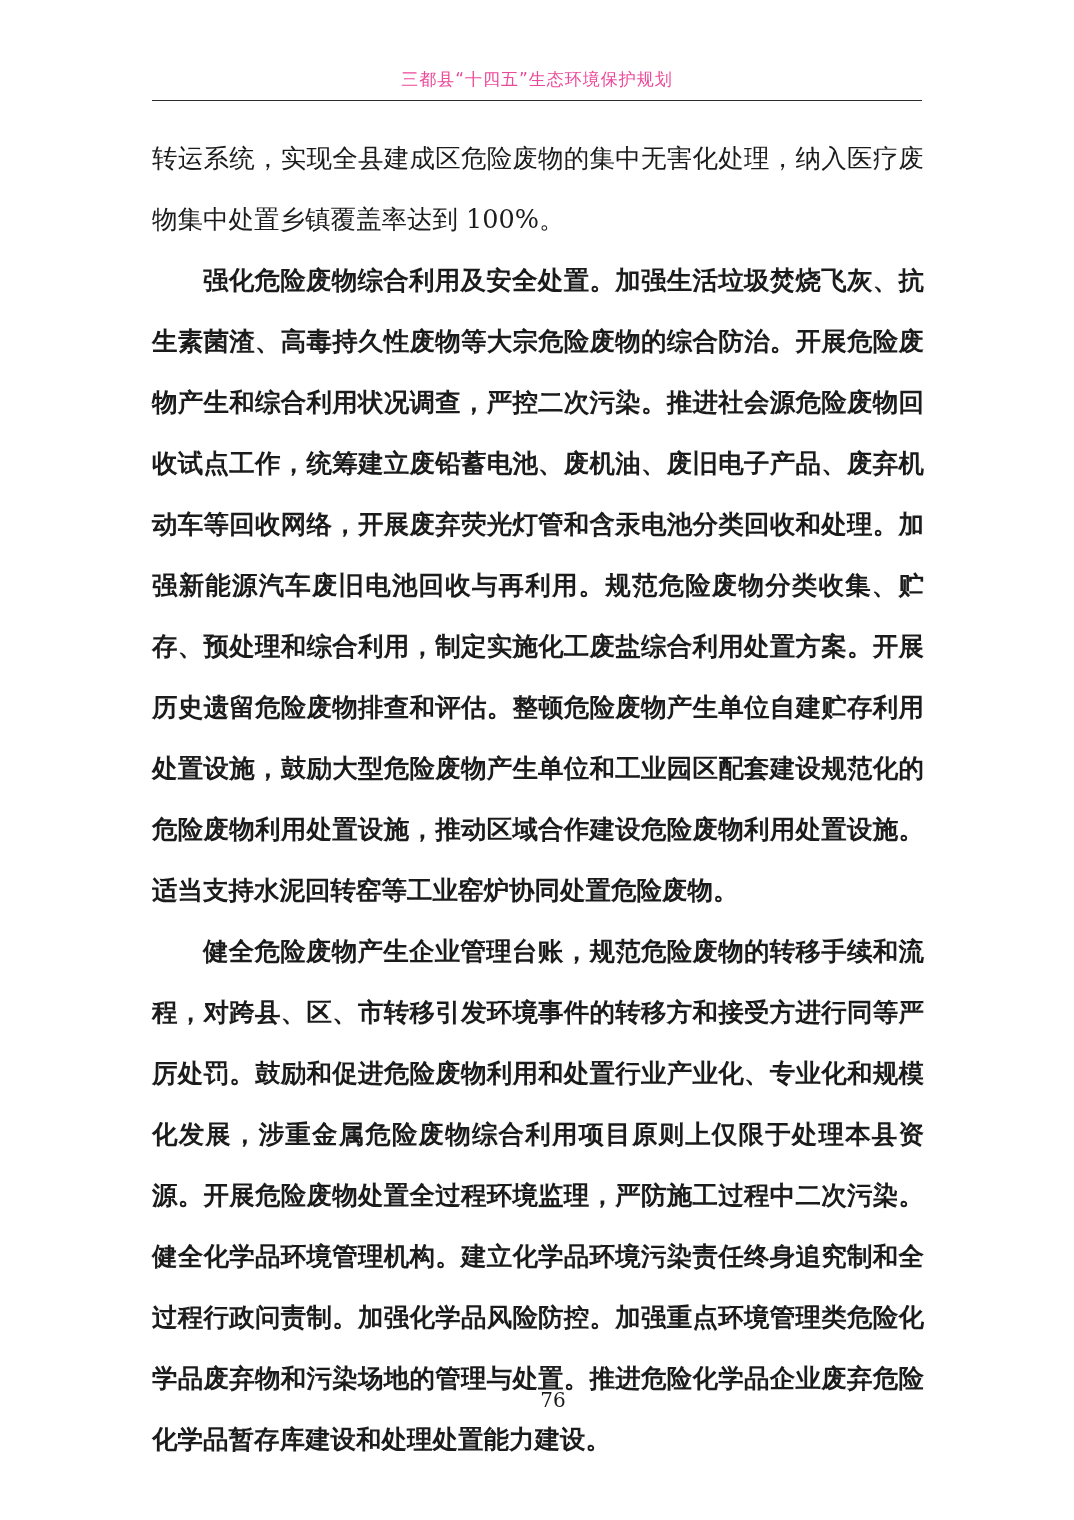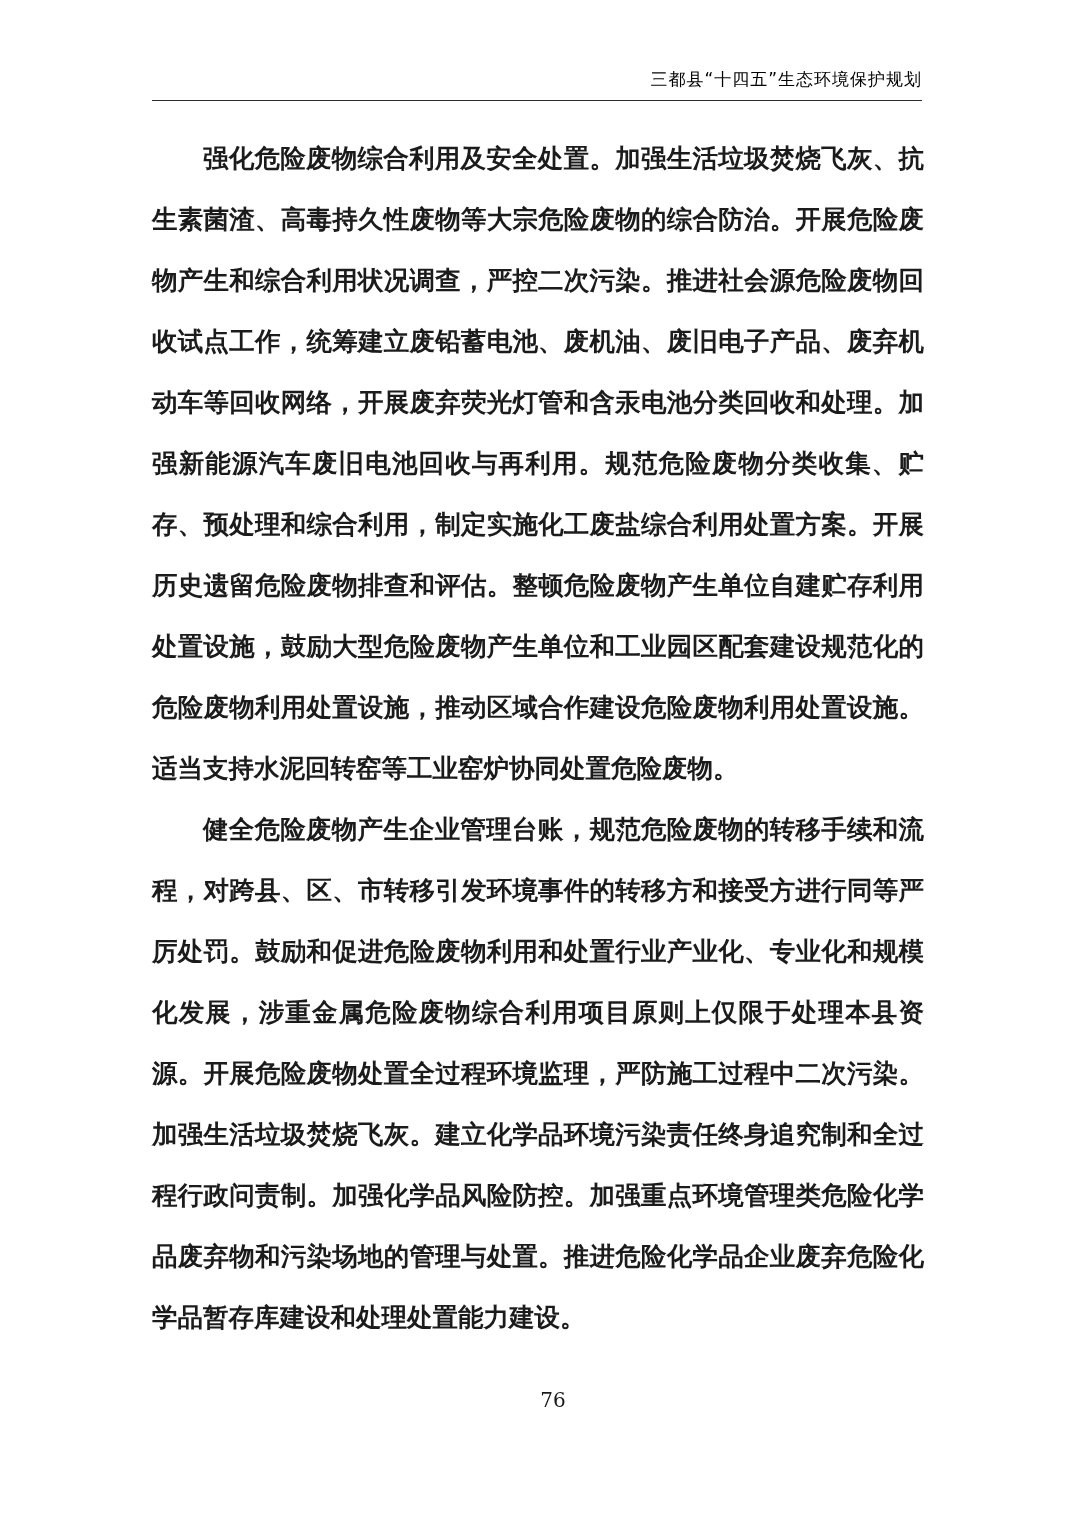--- a/index.html
+++ b/index.html
@@ -14,23 +14,23 @@
     background: #ffffff;
     box-sizing: border-box;
     font-family: "DejaVu Serif", "Liberation Serif", serif;
     overflow: hidden;
   }
   .header {
     position: absolute;
     top: 68px;
     left: 152px;
     width: 770px;
-    text-align: right;
+    text-align: center;
     font-size: 17px;
-    color: #000000;
+    color: #ec4899;
     letter-spacing: 1px;
     font-family: "DejaVu Sans", "Liberation Sans", sans-serif;
   }
   .header-rule {
     position: absolute;
     top: 100px;
     left: 152px;
     width: 770px;
     height: 0;
     border-top: 1.3px solid #2b2b2b;
@@ -67,19 +67,20 @@
 </style>
 </head>
 <body>
 
 <div class="page">
 
   <div class="header">三都县“十四五”生态环境保护规划</div>
   <div class="header-rule"></div>
 
   <div class="body-text">
+    <p>转运系统，实现全县建成区危险废物的集中无害化处理，纳入医疗废物集中处置乡镇覆盖率达到 100%。</p>
     <p class="indent">强化危险废物综合利用及安全处置。加强生活垃圾焚烧飞灰、抗生素菌渣、高毒持久性废物等大宗危险废物的综合防治。开展危险废物产生和综合利用状况调查，严控二次污染。推进社会源危险废物回收试点工作，统筹建立废铅蓄电池、废机油、废旧电子产品、废弃机动车等回收网络，开展废弃荧光灯管和含汞电池分类回收和处理。加强新能源汽车废旧电池回收与再利用。规范危险废物分类收集、贮存、预处理和综合利用，制定实施化工废盐综合利用处置方案。开展历史遗留危险废物排查和评估。整顿危险废物产生单位自建贮存利用处置设施，鼓励大型危险废物产生单位和工业园区配套建设规范化的危险废物利用处置设施，推动区域合作建设危险废物利用处置设施。适当支持水泥回转窑等工业窑炉协同处置危险废物。</p>
-    <p class="indent">健全危险废物产生企业管理台账，规范危险废物的转移手续和流程，对跨县、区、市转移引发环境事件的转移方和接受方进行同等严厉处罚。鼓励和促进危险废物利用和处置行业产业化、专业化和规模化发展，涉重金属危险废物综合利用项目原则上仅限于处理本县资源。开展危险废物处置全过程环境监理，严防施工过程中二次污染。加强生活垃圾焚烧飞灰。建立化学品环境污染责任终身追究制和全过程行政问责制。加强化学品风险防控。加强重点环境管理类危险化学品废弃物和污染场地的管理与处置。推进危险化学品企业废弃危险化学品暂存库建设和处理处置能力建设。</p>
+    <p class="indent">健全危险废物产生企业管理台账，规范危险废物的转移手续和流程，对跨县、区、市转移引发环境事件的转移方和接受方进行同等严厉处罚。鼓励和促进危险废物利用和处置行业产业化、专业化和规模化发展，涉重金属危险废物综合利用项目原则上仅限于处理本县资源。开展危险废物处置全过程环境监理，严防施工过程中二次污染。健全化学品环境管理机构。建立化学品环境污染责任终身追究制和全过程行政问责制。加强化学品风险防控。加强重点环境管理类危险化学品废弃物和污染场地的管理与处置。推进危险化学品企业废弃危险化学品暂存库建设和处理处置能力建设。</p>
   </div>
 
   <div class="page-number">76</div>
 
 </div>
 
 </body></html>

